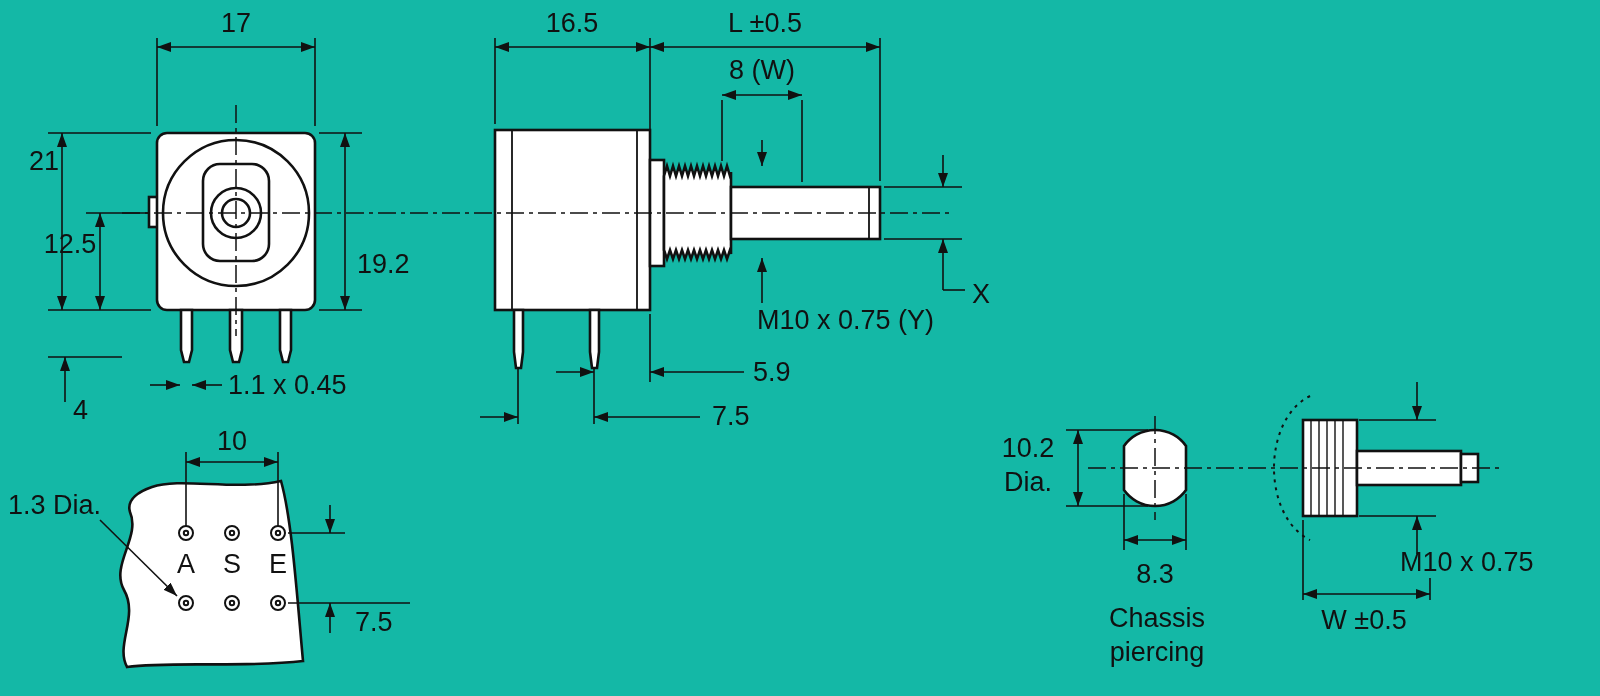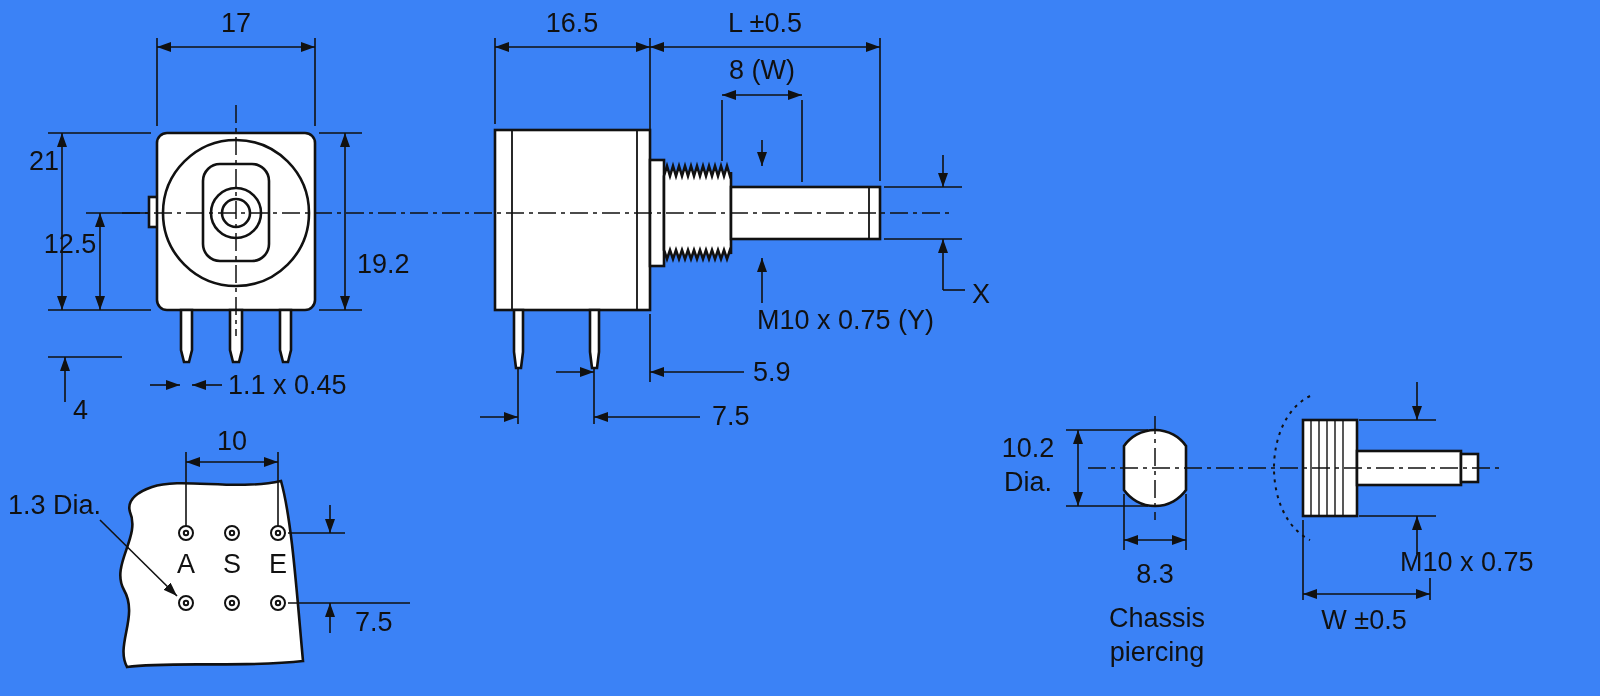--- a/index.html
+++ b/index.html
@@ -1,16 +1,16 @@
 <!DOCTYPE html>
 <html><head>
 <meta charset="utf-8">
 <style>
   html,body{margin:0;padding:0;background:#fff;}
-  .stage{position:relative;width:1600px;height:696px;background:#3b82f6;overflow:hidden;
+  .stage{position:relative;width:1600px;height:696px;background:#14b8a6;overflow:hidden;
          font-family:"Liberation Sans", sans-serif;}
   svg{position:absolute;left:0;top:0;}
   text{font-family:"Liberation Sans", sans-serif;font-size:27px;fill:#111;}
   .outline{stroke:#111;stroke-width:2.6;fill:none;}
   .white{fill:#ffffff;}
   .thin{stroke:#111;stroke-width:1.6;fill:none;}
   .seam{stroke:#111;stroke-width:1.8;fill:none;}
   .center{stroke:#111;stroke-width:1.5;fill:none;stroke-dasharray:18 5 4 5;}
   .dotted{stroke:#111;stroke-width:2;fill:none;stroke-dasharray:3 5;}
 </style>

